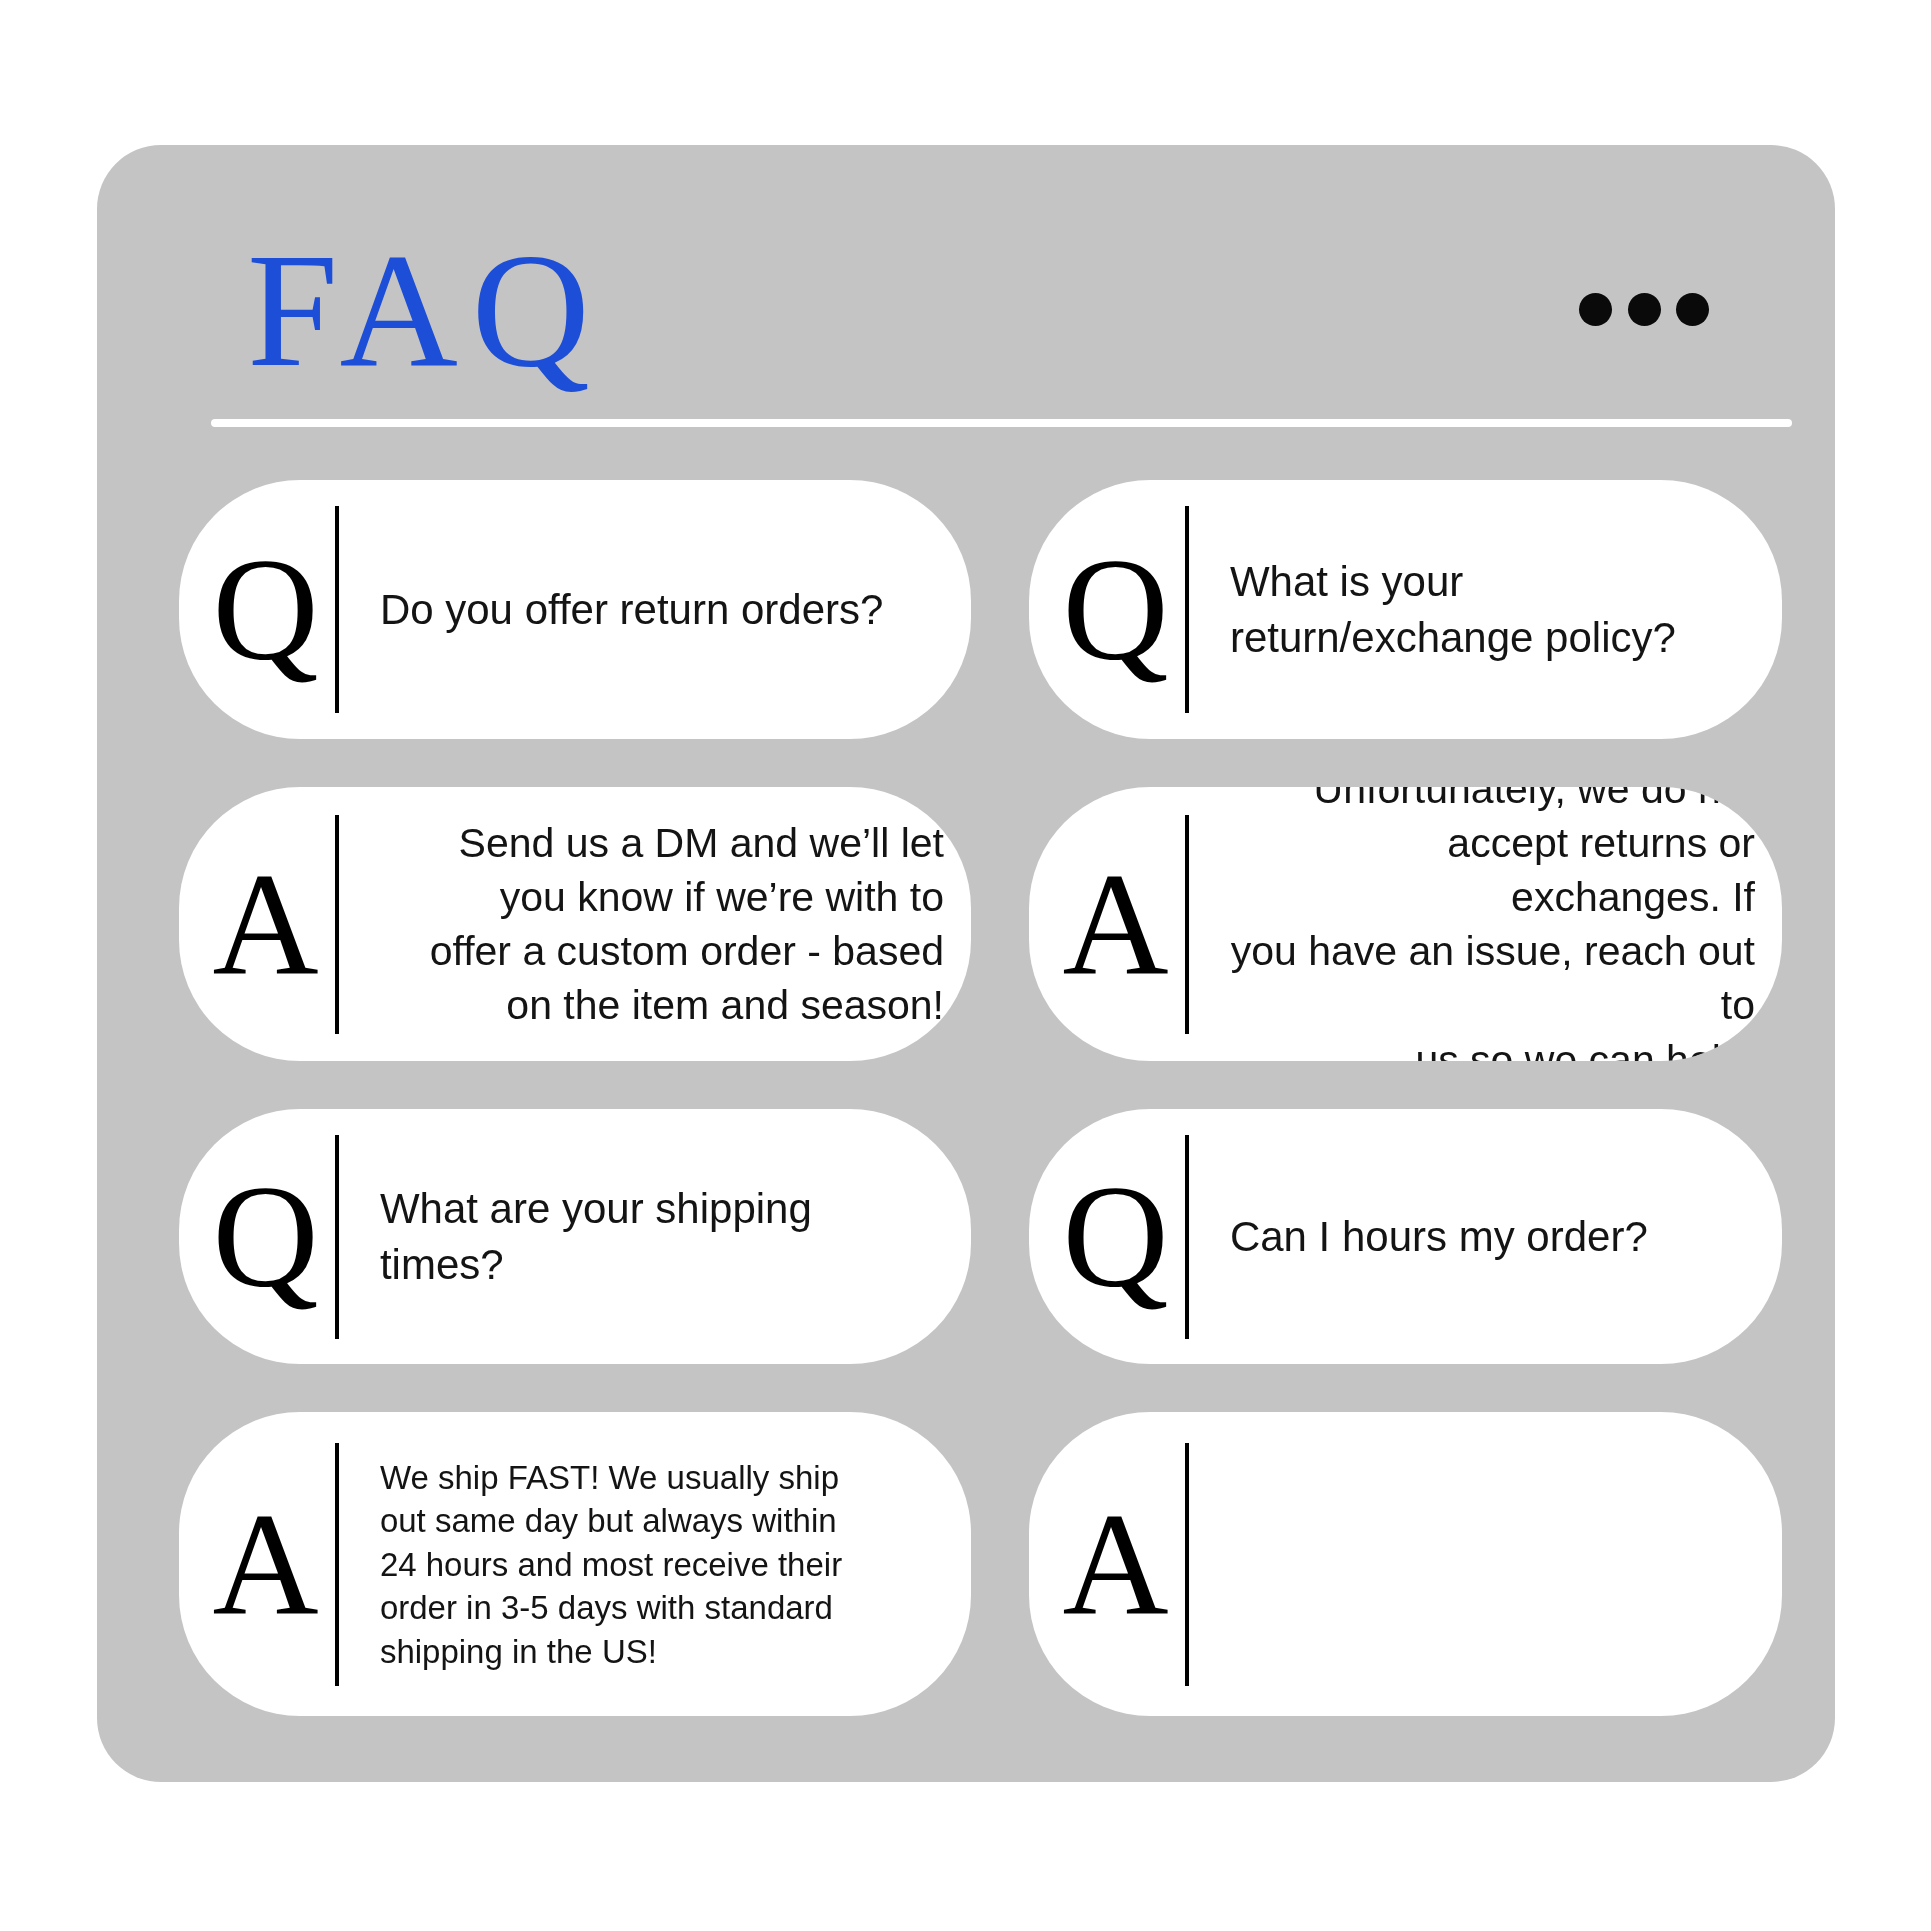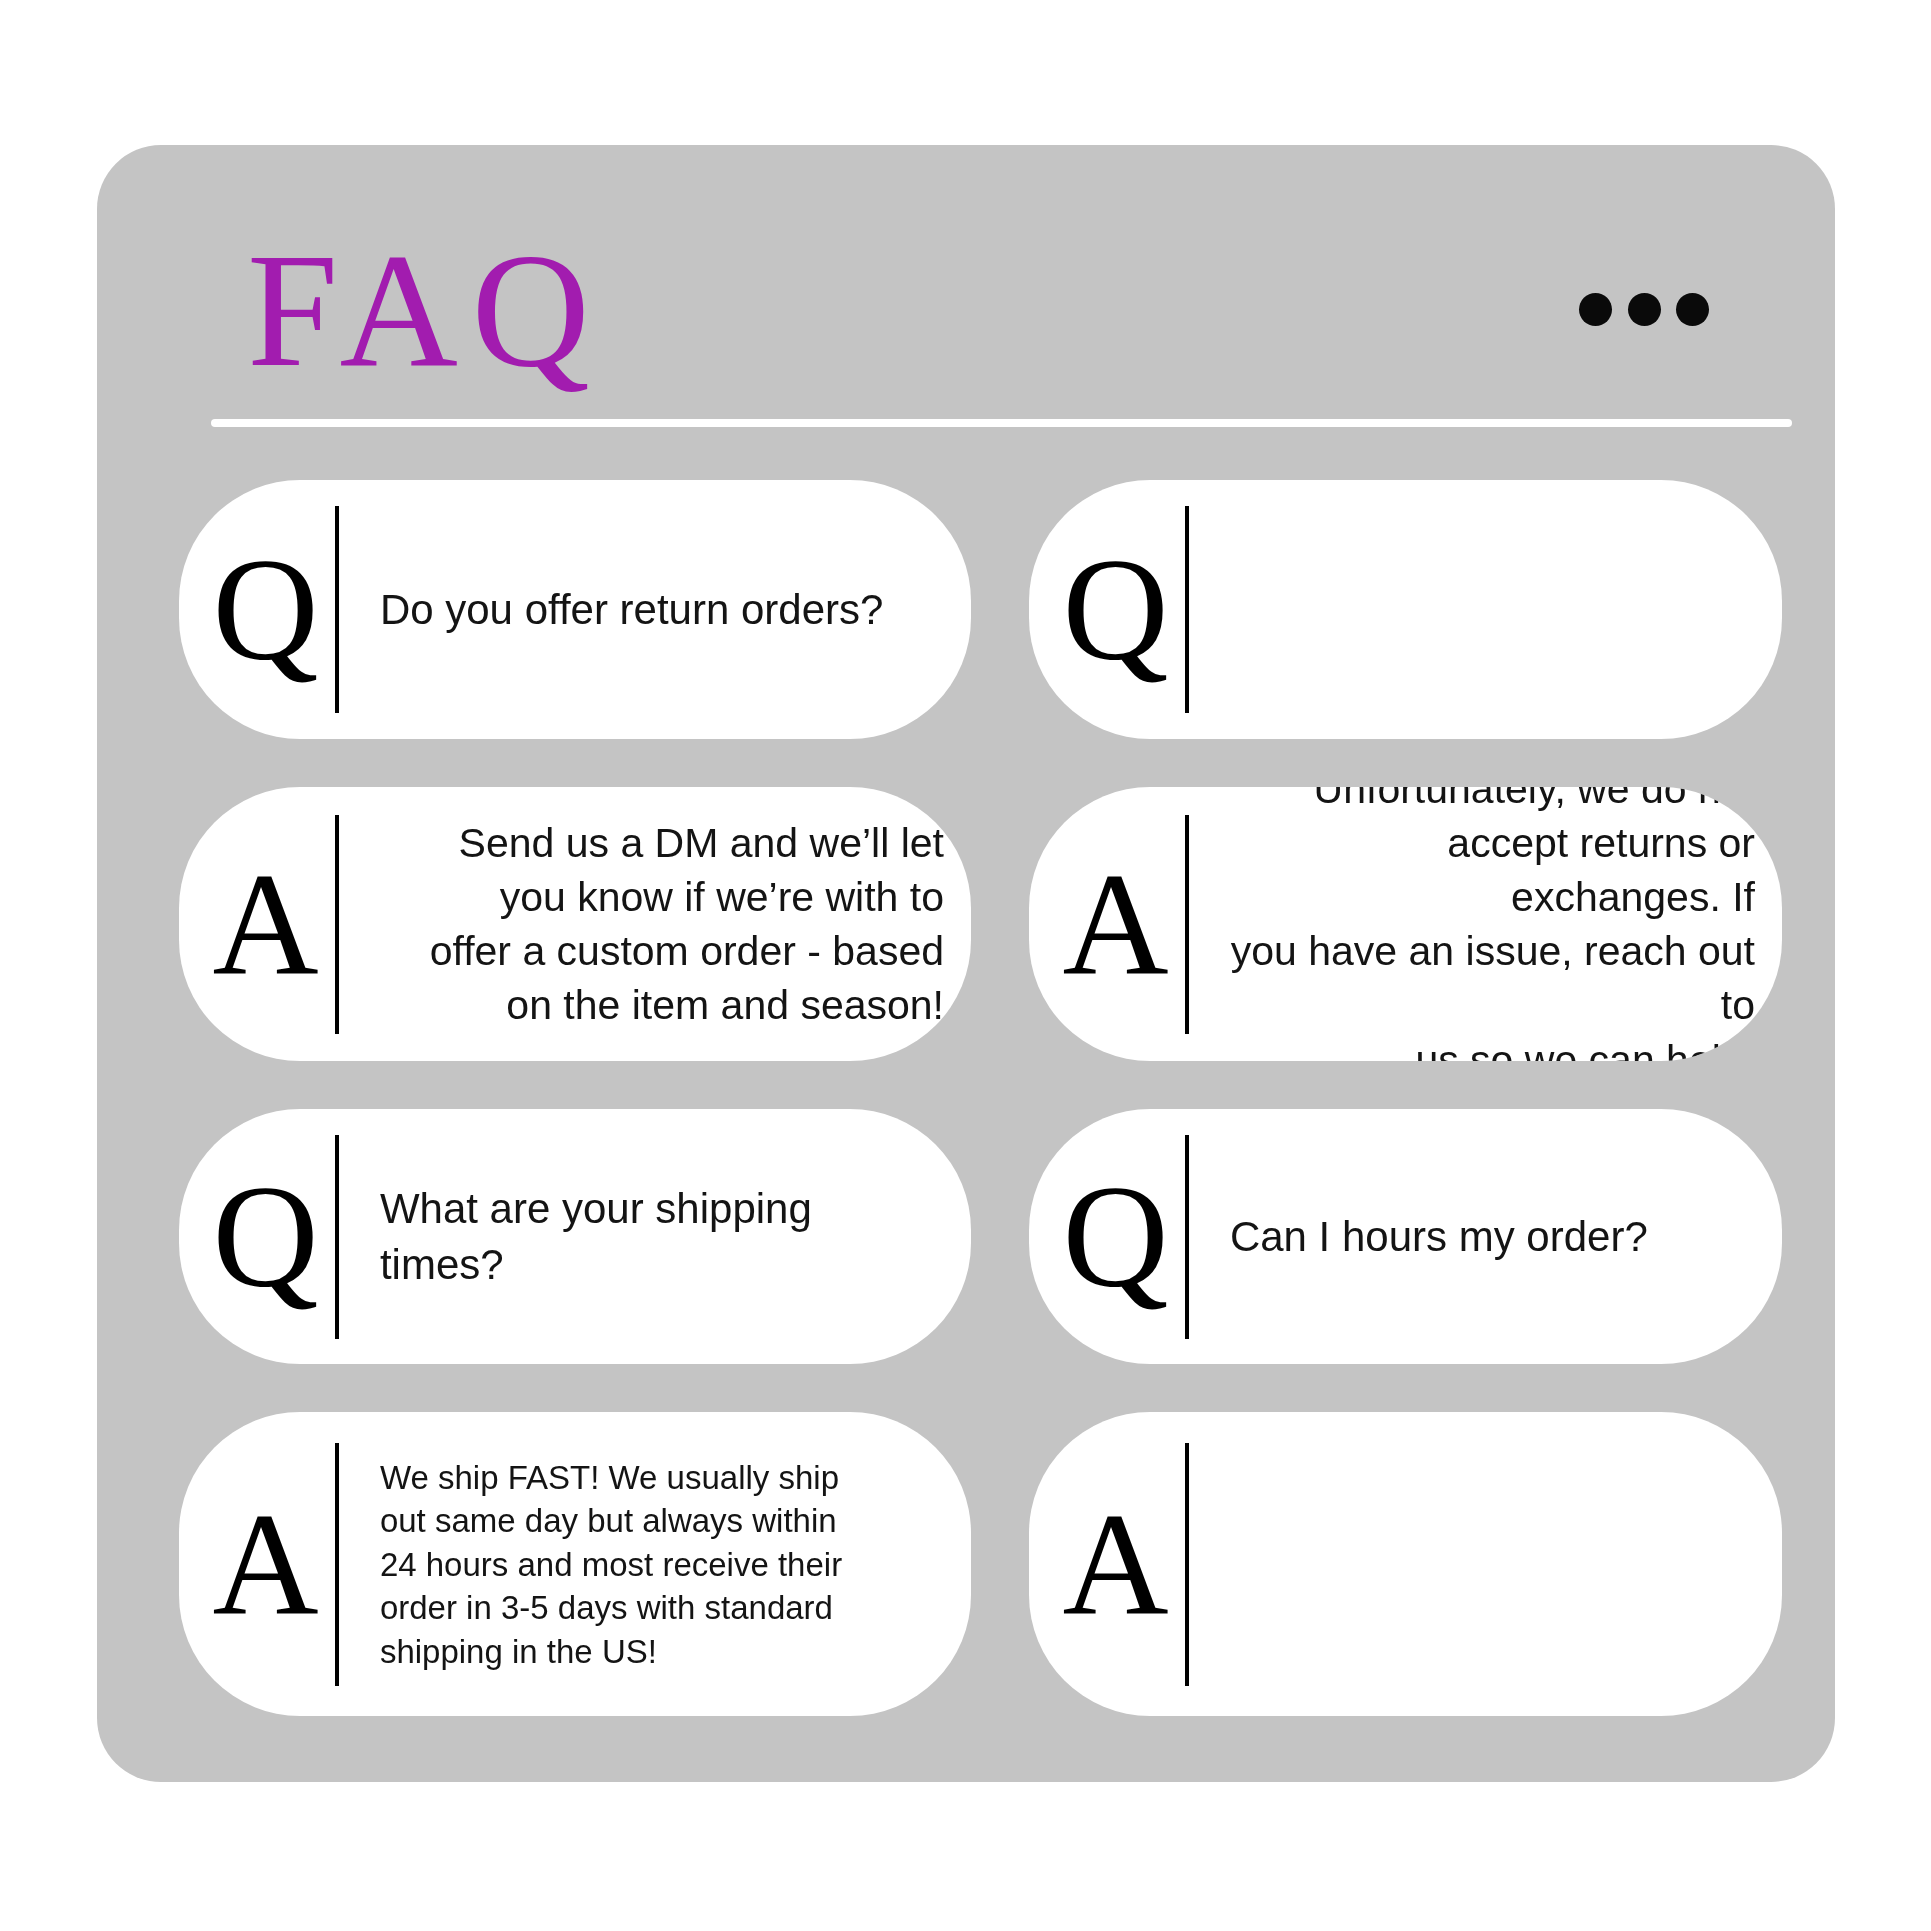--- a/index.html
+++ b/index.html
@@ -26,21 +26,21 @@
     align-items: center;
     padding: 63px 126px 0 150px;
     height: 266px;
   }
   .title {
     font-family: "Liberation Serif", "DejaVu Serif", serif;
     font-weight: 300;
     font-size: 164px;
     line-height: 1;
     letter-spacing: 13.5px;
-    color: #a21caf;
+    color: #1d4ed8;
   }
   .dots {
     display: flex;
     gap: 15.4px;
     align-items: center;
     cursor: pointer;
   }
   .dot {
     width: 33px;
     height: 33px;
@@ -115,20 +115,22 @@
 
     <div class="card">
       <div class="glyph">Q</div>
       <div class="vline"></div>
       <div class="text fs-q">Do you offer return orders?</div>
     </div>
 
     <div class="card">
       <div class="glyph">Q</div>
       <div class="vline"></div>
+      <div class="text fs-q">What is your
+return/exchange policy?</div>
     </div>
 
     <div class="card">
       <div class="glyph">A</div>
       <div class="vline"></div>
       <div class="text fs-a1">Send us a DM and we’ll let
 you know if we’re with to
 offer a custom order - based
 on the item and season!</div>
     </div>

